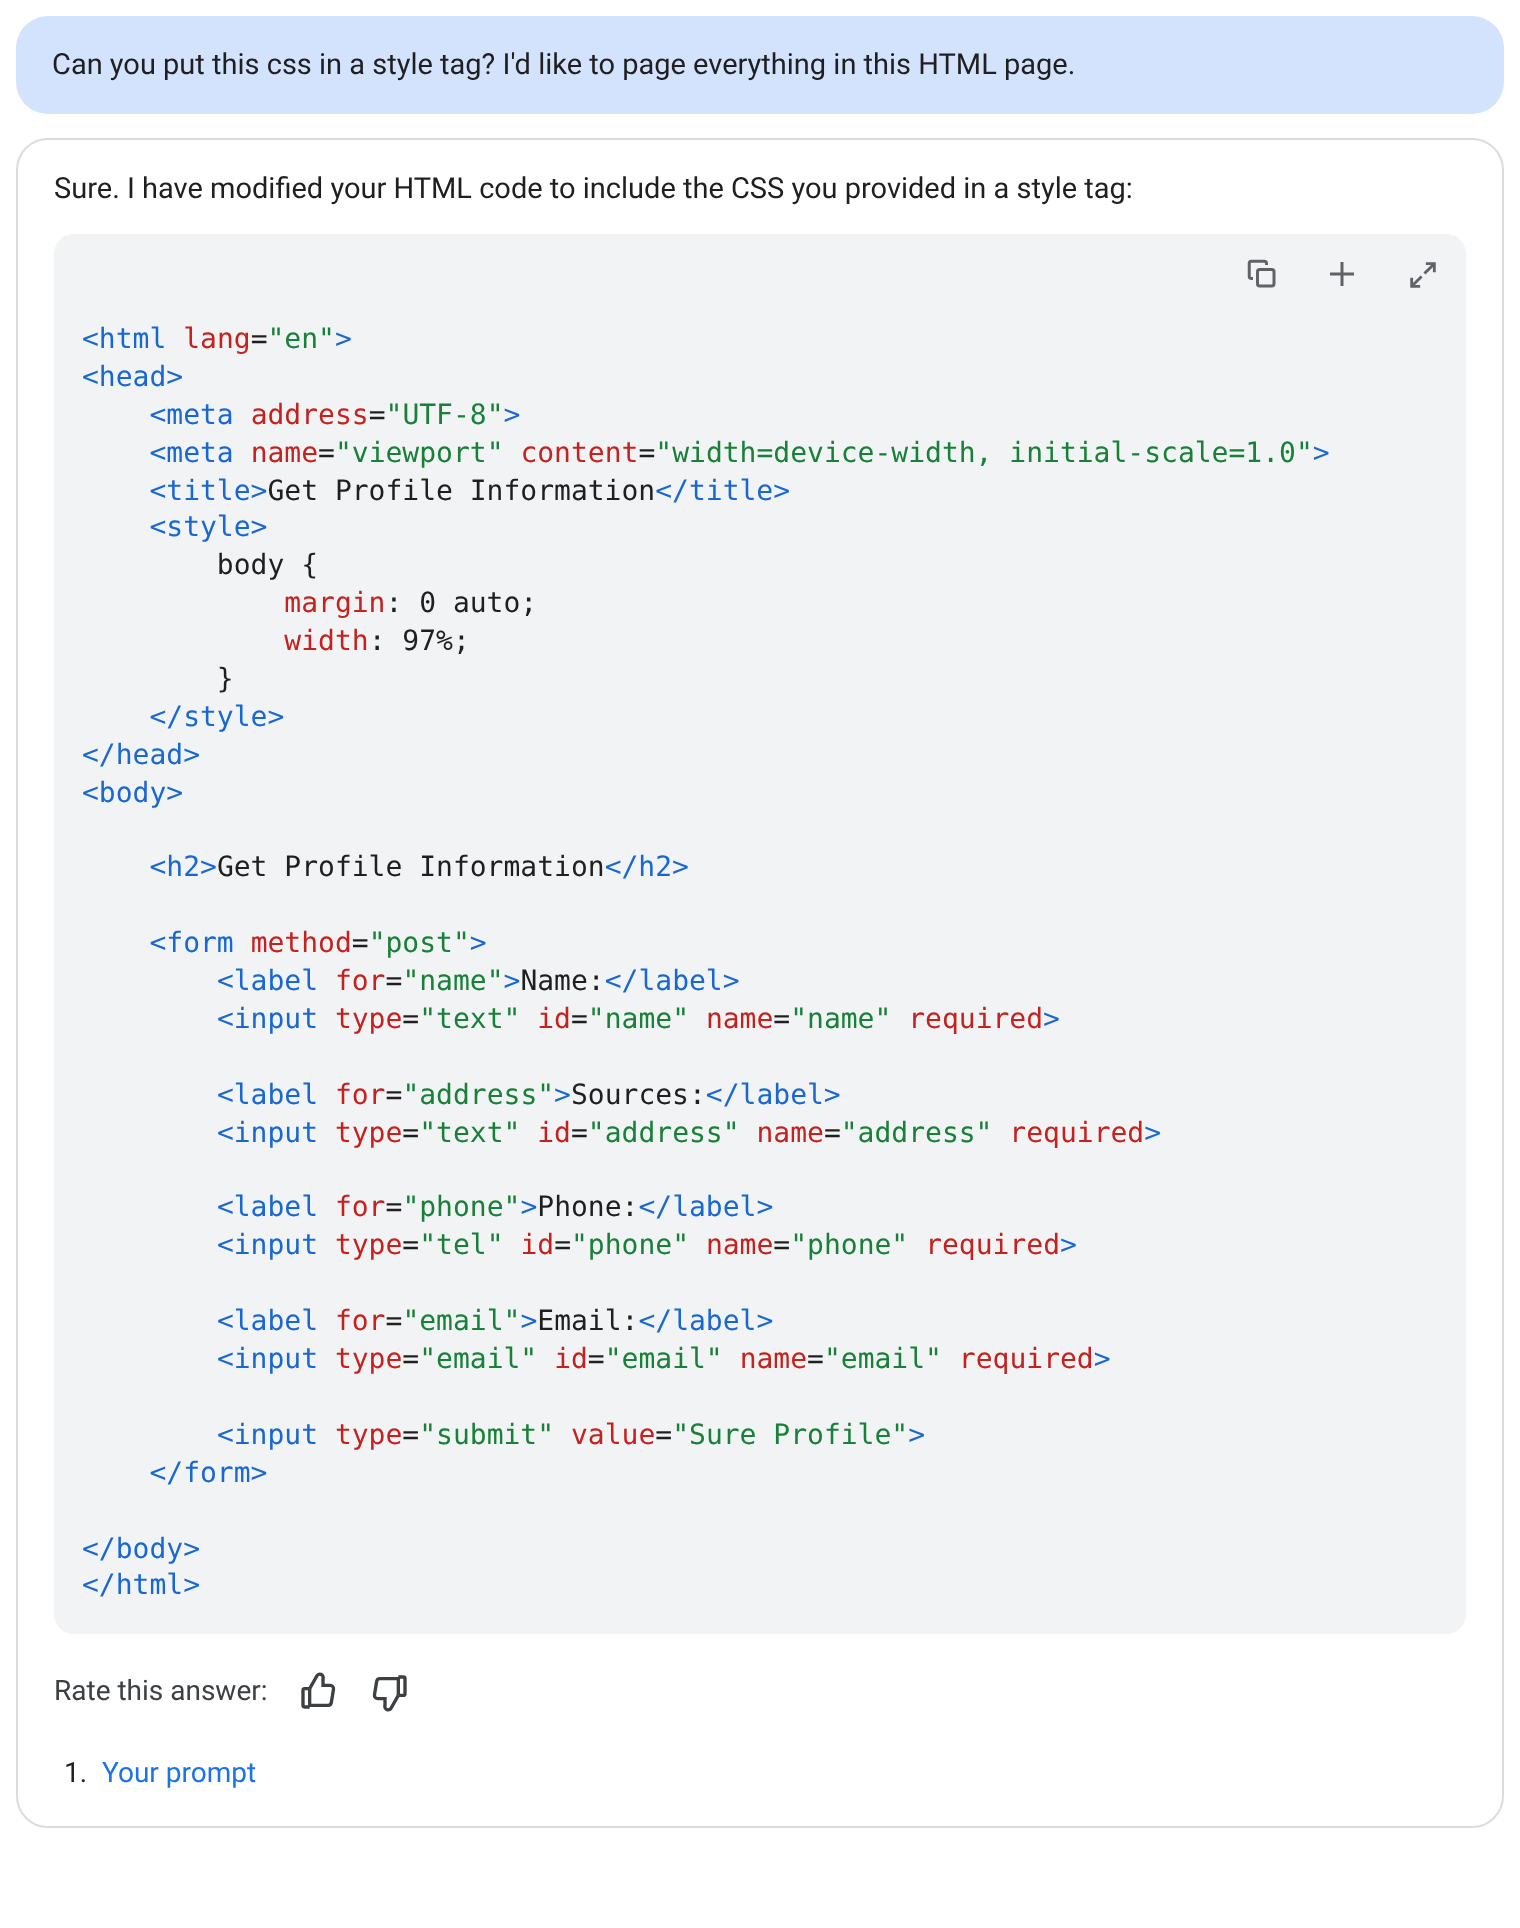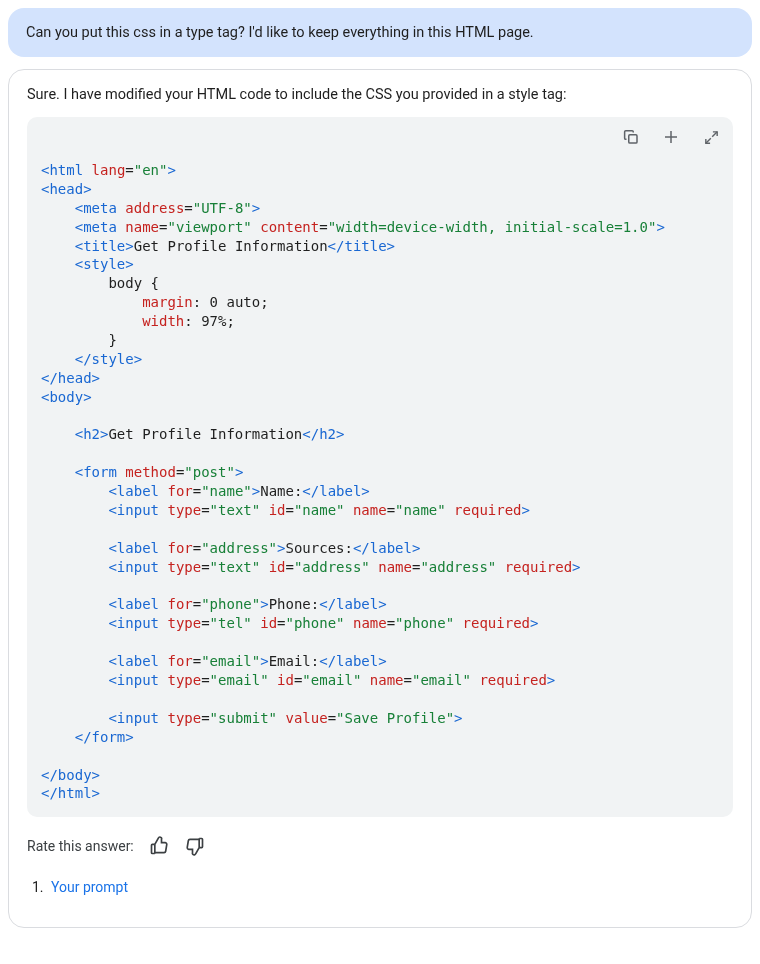--- a/index.html
+++ b/index.html
@@ -15,21 +15,21 @@
     background: #d3e3fd;
     border-radius: 16px;
     padding: 16px 18px;
     margin-bottom: 12px;
     color: #1f1f1f;
     font-size: 14.5px;
   }
   .answer-card {
     border: 1px solid #dadce0;
     border-radius: 16px;
-    padding: 16px 18px 32px 18px;
+    padding: 16px 18px 18px 18px;
     background: #ffffff;
   }
   .answer-text {
     font-size: 14.5px;
     margin-bottom: 14px;
   }
   .code-block-wrap {
     position: relative;
     background: #f1f3f4;
     border-radius: 10px;
@@ -92,21 +92,21 @@
     padding: 0;
     font-size: 14px;
   }
   ol.sources-list li { padding-left: 4px; }
   .src-link { color: #1a73e8; cursor: pointer; }
 </style>
 </head>
 <body>
 
 <div class="user-bubble">
-  <span>Can you put this css in a type tag? I'd like to keep everything in this HTML page.</span>
+  <span>Can you put this css in a style tag? I'd like to page everything in this HTML page.</span>
 </div>
 
 <div class="answer-card">
 
   <div class="answer-text">Sure. I have modified your HTML code to include the CSS you provided in a style tag:</div>
 
   <div class="code-block-wrap">
     <div class="code-toolbar">
       <span class="tool-icon">
         <svg width="18" height="18" viewBox="0 0 24 24" fill="none" stroke="currentColor" stroke-width="2">
@@ -152,21 +152,21 @@
 
         <span class="t-blue">&lt;label</span> <span class="t-red">for</span>=<span class="t-green">"address"</span><span class="t-blue">&gt;</span><span class="t-black">Sources:</span><span class="t-blue">&lt;/label&gt;</span>
         <span class="t-blue">&lt;input</span> <span class="t-red">type</span>=<span class="t-green">"text"</span> <span class="t-red">id</span>=<span class="t-green">"address"</span> <span class="t-red">name</span>=<span class="t-green">"address"</span> <span class="t-red">required</span><span class="t-blue">&gt;</span>
 
         <span class="t-blue">&lt;label</span> <span class="t-red">for</span>=<span class="t-green">"phone"</span><span class="t-blue">&gt;</span><span class="t-black">Phone:</span><span class="t-blue">&lt;/label&gt;</span>
         <span class="t-blue">&lt;input</span> <span class="t-red">type</span>=<span class="t-green">"tel"</span> <span class="t-red">id</span>=<span class="t-green">"phone"</span> <span class="t-red">name</span>=<span class="t-green">"phone"</span> <span class="t-red">required</span><span class="t-blue">&gt;</span>
 
         <span class="t-blue">&lt;label</span> <span class="t-red">for</span>=<span class="t-green">"email"</span><span class="t-blue">&gt;</span><span class="t-black">Email:</span><span class="t-blue">&lt;/label&gt;</span>
         <span class="t-blue">&lt;input</span> <span class="t-red">type</span>=<span class="t-green">"email"</span> <span class="t-red">id</span>=<span class="t-green">"email"</span> <span class="t-red">name</span>=<span class="t-green">"email"</span> <span class="t-red">required</span><span class="t-blue">&gt;</span>
 
-        <span class="t-blue">&lt;input</span> <span class="t-red">type</span>=<span class="t-green">"submit"</span> <span class="t-red">value</span>=<span class="t-green">"<span>Save Profile</span>"</span><span class="t-blue">&gt;</span>
+        <span class="t-blue">&lt;input</span> <span class="t-red">type</span>=<span class="t-green">"submit"</span> <span class="t-red">value</span>=<span class="t-green">"<span>Sure Profile</span>"</span><span class="t-blue">&gt;</span>
     <span class="t-blue">&lt;/form&gt;</span>
 
 <span class="t-blue">&lt;/body&gt;</span>
 <span class="t-blue">&lt;/html&gt;</span></pre>
   </div>
 
   <div class="rate-row">
     <span>Rate this answer:</span>
     <span class="thumb-btn">
       <svg width="20" height="20" viewBox="0 0 24 24" fill="none" stroke="currentColor" stroke-width="2">

